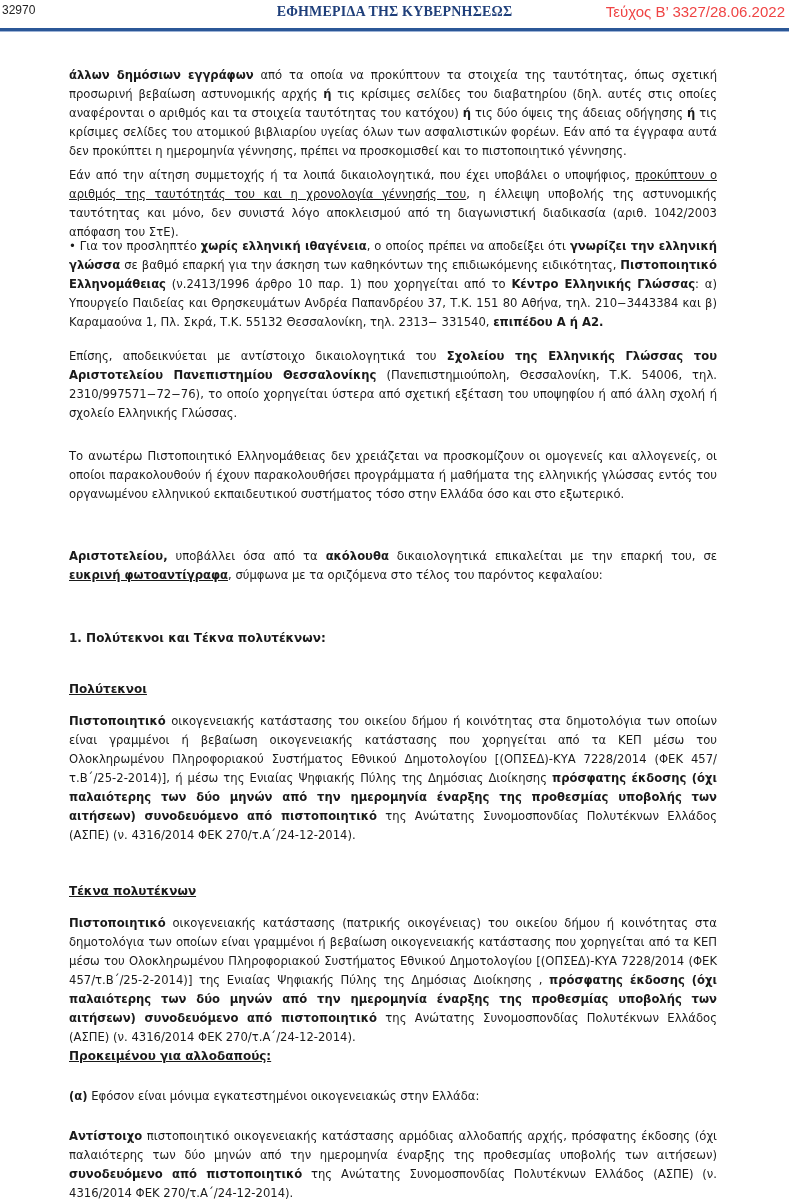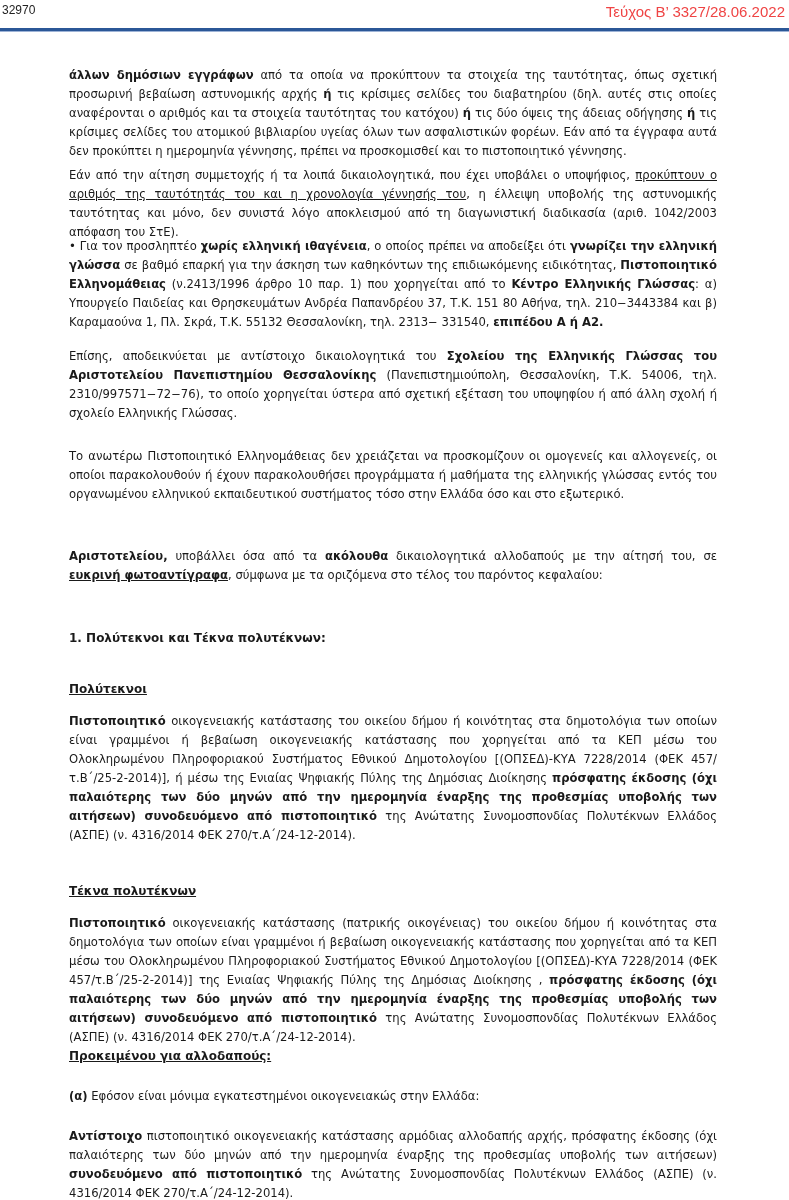--- a/index.html
+++ b/index.html
@@ -13,37 +13,38 @@
   p { margin: 0; font-size: 11.6px; line-height: 19px; text-align: justify; position: absolute; left: 0; width: 648px; }
   .b { font-weight: bold; }
   .u { text-decoration: underline; }
   h3 { margin: 0; position: absolute; left: 0; font-size: 12px; font-weight: bold; line-height: 19px; }
 </style>
 </head>
 <body>
 
 <div class="header">
   <span class="page-num">32970</span>
+  <span class="gazette-title">ΕΦΗΜΕΡΙΔΑ ΤΗΣ ΚΥΒΕΡΝΗΣΕΩΣ</span>
   <span class="issue">Τεύχος B’ 3327/28.06.2022</span>
   <div class="rule"></div>
 </div>
 
 <div class="content">
 
   <p style="top:66px"><span class="b">άλλων δημόσιων εγγράφων</span><span> από τα οποία να προκύπτουν τα στοιχεία της ταυτότητας, όπως σχετική προσωρινή βεβαίωση αστυνομικής αρχής </span><span class="b">ή</span><span> τις κρίσιμες σελίδες του διαβατηρίου (δηλ. αυτές στις οποίες αναφέρονται ο αριθμός και τα στοιχεία ταυτότητας του κατόχου) </span><span class="b">ή</span><span> τις δύο όψεις της άδειας οδήγησης </span><span class="b">ή</span><span> τις κρίσιμες σελίδες του ατομικού βιβλιαρίου υγείας όλων των ασφαλιστικών φορέων. Εάν από τα έγγραφα αυτά δεν προκύπτει η ημερομηνία γέννησης, πρέπει να προσκομισθεί και το πιστοποιητικό γέννησης.</span></p>
 
   <p style="top:166px"><span>Εάν από την αίτηση συμμετοχής ή τα λοιπά δικαιολογητικά, που έχει υποβάλει ο υποψήφιος, </span><span class="u">προκύπτουν ο αριθμός της ταυτότητάς του και η χρονολογία γέννησής του</span><span>, η έλλειψη υποβολής της αστυνομικής ταυτότητας και μόνο, δεν συνιστά λόγο αποκλεισμού από τη διαγωνιστική διαδικασία (αριθ. 1042/2003 απόφαση του ΣτΕ).</span></p>
 
   <p style="top:237px"><span>•</span><span> Για τον προσληπτέο </span><span class="b">χωρίς ελληνική ιθαγένεια</span><span>, ο οποίος πρέπει να αποδείξει ότι </span><span class="b">γνωρίζει την ελληνική γλώσσα</span><span> σε βαθμό επαρκή για την άσκηση των καθηκόντων της επιδιωκόμενης ειδικότητας, </span><span class="b">Πιστοποιητικό Ελληνομάθειας</span><span> (ν.2413/1996 άρθρο 10 παρ. 1) που χορηγείται από το </span><span class="b">Κέντρο Ελληνικής Γλώσσας</span><span>: α) Υπουργείο Παιδείας και Θρησκευμάτων Ανδρέα Παπανδρέου 37, Τ.Κ. 151 80 Αθήνα, τηλ. 210−3443384 και β) Καραμαούνα 1, Πλ. Σκρά, Τ.Κ. 55132 Θεσσαλονίκη, τηλ. 2313− 331540, </span><span class="b">επιπέδου Α ή Α2.</span></p>
 
   <p style="top:347px"><span>Επίσης, αποδεικνύεται με αντίστοιχο δικαιολογητικά του </span><span class="b">Σχολείου της Ελληνικής Γλώσσας του Αριστοτελείου Πανεπιστημίου Θεσσαλονίκης</span><span> (Πανεπιστημιούπολη, Θεσσαλονίκη, Τ.Κ. 54006, τηλ. 2310/997571−72−76), το οποίο χορηγείται ύστερα από σχετική εξέταση του υποψηφίου ή από άλλη σχολή ή σχολείο Ελληνικής Γλώσσας.</span></p>
 
   <p style="top:447px"><span>Το ανωτέρω Πιστοποιητικό Ελληνομάθειας δεν χρειάζεται να προσκομίζουν οι ομογενείς και αλλογενείς, οι οποίοι παρακολουθούν ή έχουν παρακολουθήσει προγράμματα ή μαθήματα της ελληνικής γλώσσας εντός του οργανωμένου ελληνικού εκπαιδευτικού συστήματος τόσο στην Ελλάδα όσο και στο εξωτερικό.</span></p>
 
-  <p style="top:547px"><span class="b">Αριστοτελείου,</span><span> υποβάλλει όσα από τα </span><span class="b">ακόλουθα</span><span> δικαιολογητικά αλλοδαπούς με την αίτησή  του, σε </span><span class="b u">ευκρινή φωτοαντίγραφα</span><span>, σύμφωνα με τα οριζόμενα στο τέλος του παρόντος κεφαλαίου:</span></p>
+  <p style="top:547px"><span class="b">Αριστοτελείου,</span><span> υποβάλλει όσα από τα </span><span class="b">ακόλουθα</span><span> δικαιολογητικά επικαλείται με την επαρκή  του, σε </span><span class="b u">ευκρινή φωτοαντίγραφα</span><span>, σύμφωνα με τα οριζόμενα στο τέλος του παρόντος κεφαλαίου:</span></p>
 
   <h3 style="top:629px">1.   Πολύτεκνοι και Τέκνα πολυτέκνων:</h3>
 
   <h3 class="u" style="top:680px">Πολύτεκνοι</h3>
 
   <p style="top:712px"><span class="b">Πιστοποιητικό</span><span> οικογενειακής κατάστασης του οικείου δήμου ή κοινότητας στα δημοτολόγια των οποίων είναι γραμμένοι ή βεβαίωση οικογενειακής κατάστασης που χορηγείται από τα ΚΕΠ μέσω του Ολοκληρωμένου Πληροφοριακού Συστήματος Εθνικού Δημοτολογίου [(ΟΠΣΕΔ)-ΚΥΑ 7228/2014 (ΦΕΚ 457/τ.Β΄/25-2-2014)], ή μέσω της Ενιαίας Ψηφιακής Πύλης της Δημόσιας Διοίκησης </span><span class="b">πρόσφατης έκδοσης (όχι παλαιότερης των δύο μηνών από την ημερομηνία έναρξης της προθεσμίας υποβολής των αιτήσεων) συνοδευόμενο από πιστοποιητικό</span><span> της Ανώτατης Συνομοσπονδίας Πολυτέκνων Ελλάδος (ΑΣΠΕ) (ν. 4316/2014 ΦΕΚ 270/τ.Α΄/24-12-2014).</span></p>
 
   <h3 class="u" style="top:882px">Τέκνα πολυτέκνων</h3>
 
   <p style="top:914px"><span class="b">Πιστοποιητικό</span><span> οικογενειακής κατάστασης (πατρικής οικογένειας) του οικείου δήμου ή κοινότητας στα δημοτολόγια των οποίων είναι γραμμένοι ή βεβαίωση οικογενειακής κατάστασης που χορηγείται από τα ΚΕΠ μέσω του Ολοκληρωμένου Πληροφοριακού Συστήματος Εθνικού Δημοτολογίου [(ΟΠΣΕΔ)-ΚΥΑ 7228/2014 (ΦΕΚ 457/τ.Β΄/25-2-2014)] της Ενιαίας Ψηφιακής Πύλης της Δημόσιας Διοίκησης , </span><span class="b">πρόσφατης έκδοσης (όχι παλαιότερης των δύο μηνών από την ημερομηνία έναρξης της προθεσμίας υποβολής των αιτήσεων) συνοδευόμενο από πιστοποιητικό</span><span> της Ανώτατης Συνομοσπονδίας Πολυτέκνων Ελλάδος (ΑΣΠΕ) (ν. 4316/2014 ΦΕΚ 270/τ.Α΄/24-12-2014).</span></p>

